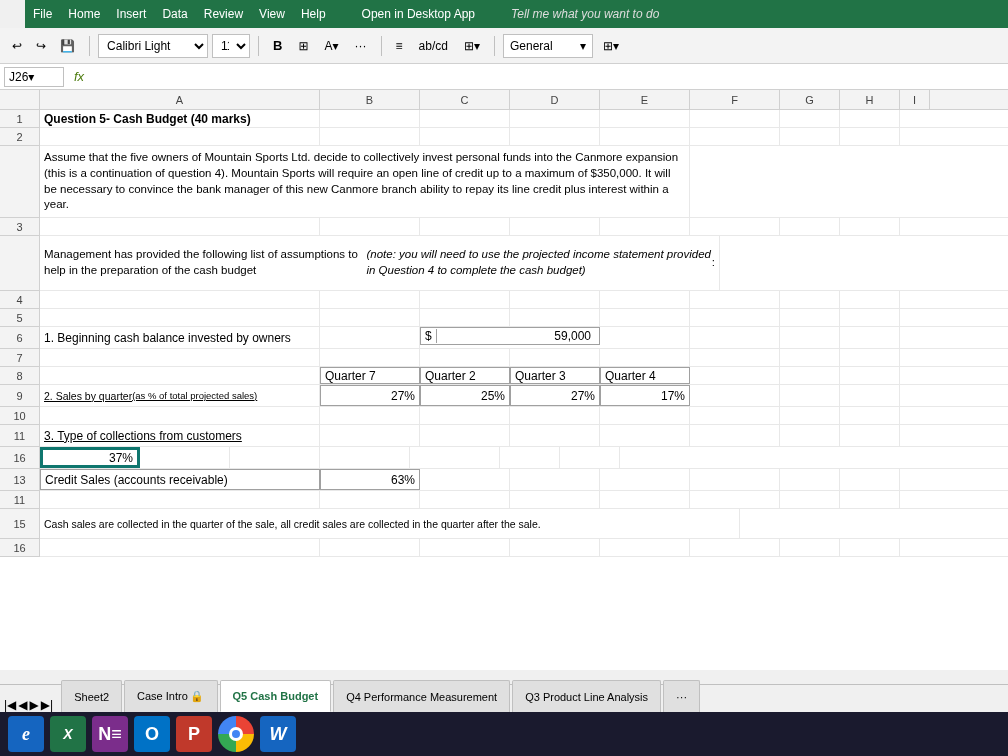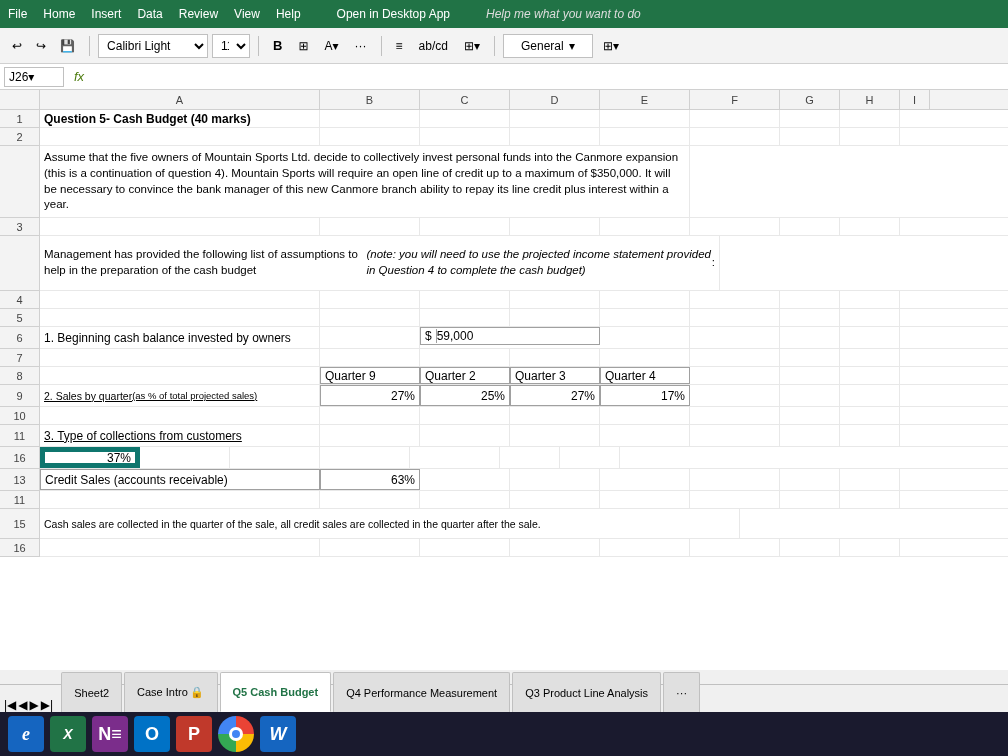--- a/index.html
+++ b/index.html
@@ -16,20 +16,21 @@
     
     .menu-bar {
       background: #217346;
       color: white;
       display: flex;
       align-items: center;
       height: 28px;
       padding: 0 8px;
       gap: 16px;
       font-size: 12px;
+      margin-left: 25px;
     }
     .menu-bar span { cursor: pointer; }
 
     
     .toolbar {
       background: #f3f3f3;
       border-bottom: 1px solid #d0d0d0;
       display: flex;
       align-items: center;
       height: 36px;
@@ -71,21 +72,21 @@
       font-size: 12px;
       height: 24px;
       display: flex;
       align-items: center;
       border-radius: 2px;
     }
     .tb-btn.bold { font-weight: bold; font-size: 13px; }
     .general-box {
       border: 1px solid #c0c0c0;
       background: white;
-      padding: 2px 17px;
+      padding: 2px 6px;
       font-size: 12px;
       height: 24px;
       width: 90px;
       display: flex;
       align-items: center;
       justify-content: space-between;
     }
 
     
     .formula-bar {
@@ -204,21 +205,21 @@
       gap: 2px;
     }
     .tab {
       padding: 4px 12px;
       border: 1px solid #c0c0c0;
       background: #e0e0e0;
       font-size: 11px;
       cursor: pointer;
       border-bottom: none;
       border-radius: 2px 2px 0 0;
-      height: 40px;
+      height: 32px;
       display: flex;
       align-items: center;
     }
     .tab.active {
       background: white;
       font-weight: bold;
       color: #217346;
       border-bottom: 1px solid white;
     }
     .tab-nav {
@@ -283,21 +284,21 @@
 
 <div class="menu-bar">
   <span>File</span>
   <span>Home</span>
   <span>Insert</span>
   <span>Data</span>
   <span>Review</span>
   <span>View</span>
   <span>Help</span>
   <span style="margin-left:20px;">Open in Desktop App</span>
-  <span style="margin-left:20px; color:#ddd; font-style:italic;">Help me what you want to do</span>
+  <span style="margin-left:20px; color:#ddd; font-style:italic;">Tell me what you want to do</span>
 </div>
 
 <div class="toolbar">
   <div class="toolbar-group">
     <button class="tb-btn">↩</button>
     <button class="tb-btn">↪</button>
     <button class="tb-btn">💾</button>
   </div>
   <div class="toolbar-sep"></div>
   <select class="font-select">
@@ -434,42 +435,42 @@
         <div class="cell col-g"></div>
         <div class="cell col-h"></div>
       </div>
 
       <div class="grid-row row-h-tall">
         <div class="cell col-a">1. Beginning cash balance invested by owners</div>
         <div class="cell col-b"></div>
 
         <div style="display:flex; align-items:center; width:180px; border:1px solid #a0a0a0; height:18px;">
           <div style="padding:0 4px; border-right:1px solid #a0a0a0; font-size:12px;">$</div>
-          <div style="flex:1; padding-right:8px; font-size:12px;">59,000</div>
+          <div style="flex:1; text-align:right; padding-right:8px; font-size:12px;">59,000</div>
         </div>
         <div class="cell col-e"></div>
         <div class="cell col-f"></div>
         <div class="cell col-g"></div>
         <div class="cell col-h"></div>
       </div>
 
       <div class="grid-row row-h">
         <div class="cell col-a"></div>
         <div class="cell col-b"></div>
         <div class="cell col-c"></div>
         <div class="cell col-d"></div>
         <div class="cell col-e"></div>
         <div class="cell col-f"></div>
         <div class="cell col-g"></div>
         <div class="cell col-h"></div>
       </div>
 
       <div class="grid-row row-h">
         <div class="cell col-a"></div>
-        <div class="cell col-b" style="border:1px solid #a0a0a0;">Quarter 9</div>
+        <div class="cell col-b" style="border:1px solid #a0a0a0;">Quarter 7</div>
         <div class="cell col-c" style="border:1px solid #a0a0a0;">Quarter 2</div>
         <div class="cell col-d" style="border:1px solid #a0a0a0;">Quarter 3</div>
         <div class="cell col-e" style="border:1px solid #a0a0a0;">Quarter 4</div>
         <div class="cell col-f"></div>
         <div class="cell col-g"></div>
         <div class="cell col-h"></div>
       </div>
 
       <div class="grid-row row-h-tall">
         <div class="cell col-a" style="font-size:10.5px;text-decoration:underline;">2. Sales by quarter <span style="font-size:9.5px;">(as % of total projected sales)</span></div>
@@ -498,21 +499,21 @@
         <div class="cell col-b"></div>
         <div class="cell col-c"></div>
         <div class="cell col-d"></div>
         <div class="cell col-e"></div>
         <div class="cell col-f"></div>
         <div class="cell col-g"></div>
         <div class="cell col-h"></div>
       </div>
 
       <div class="grid-row row-h-tall">
-        <div class="cell col-b right-align" style="border:5px solid #0f766e;">37%</div>
+        <div class="cell col-b right-align" style="border:3px solid #0f766e;">37%</div>
         <div class="cell col-c"></div>
         <div class="cell col-d"></div>
         <div class="cell col-e"></div>
         <div class="cell col-f"></div>
         <div class="cell col-g"></div>
         <div class="cell col-h"></div>
       </div>
 
       <div class="grid-row row-h-tall">
         <div class="cell col-a" style="border:1px solid #a0a0a0;">Credit Sales (accounts receivable)</div>

